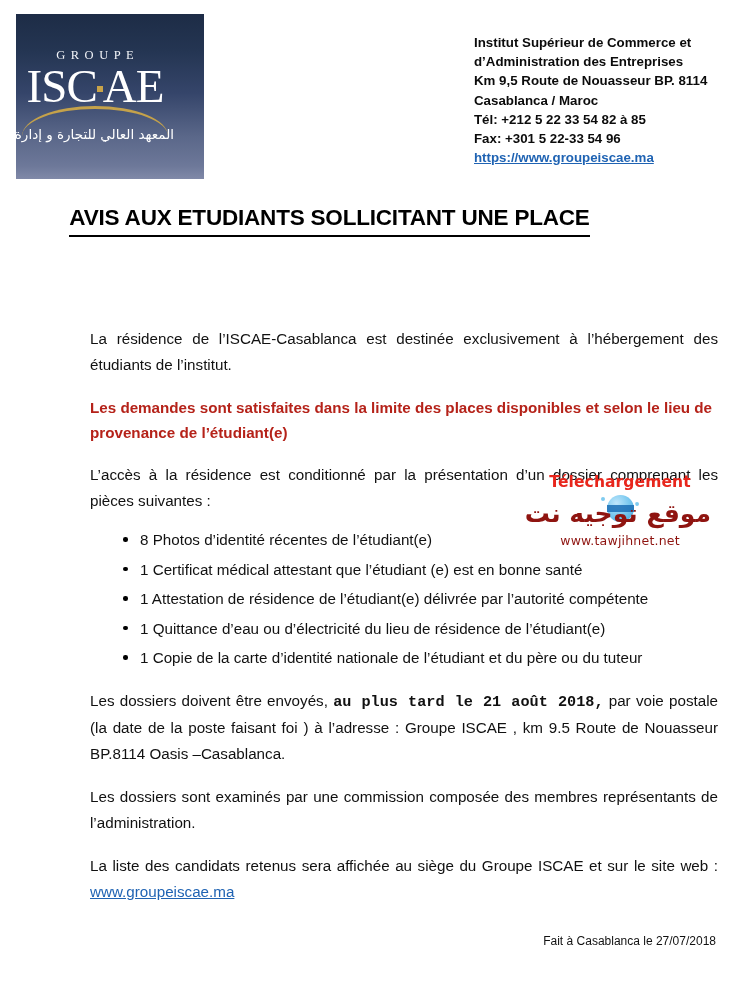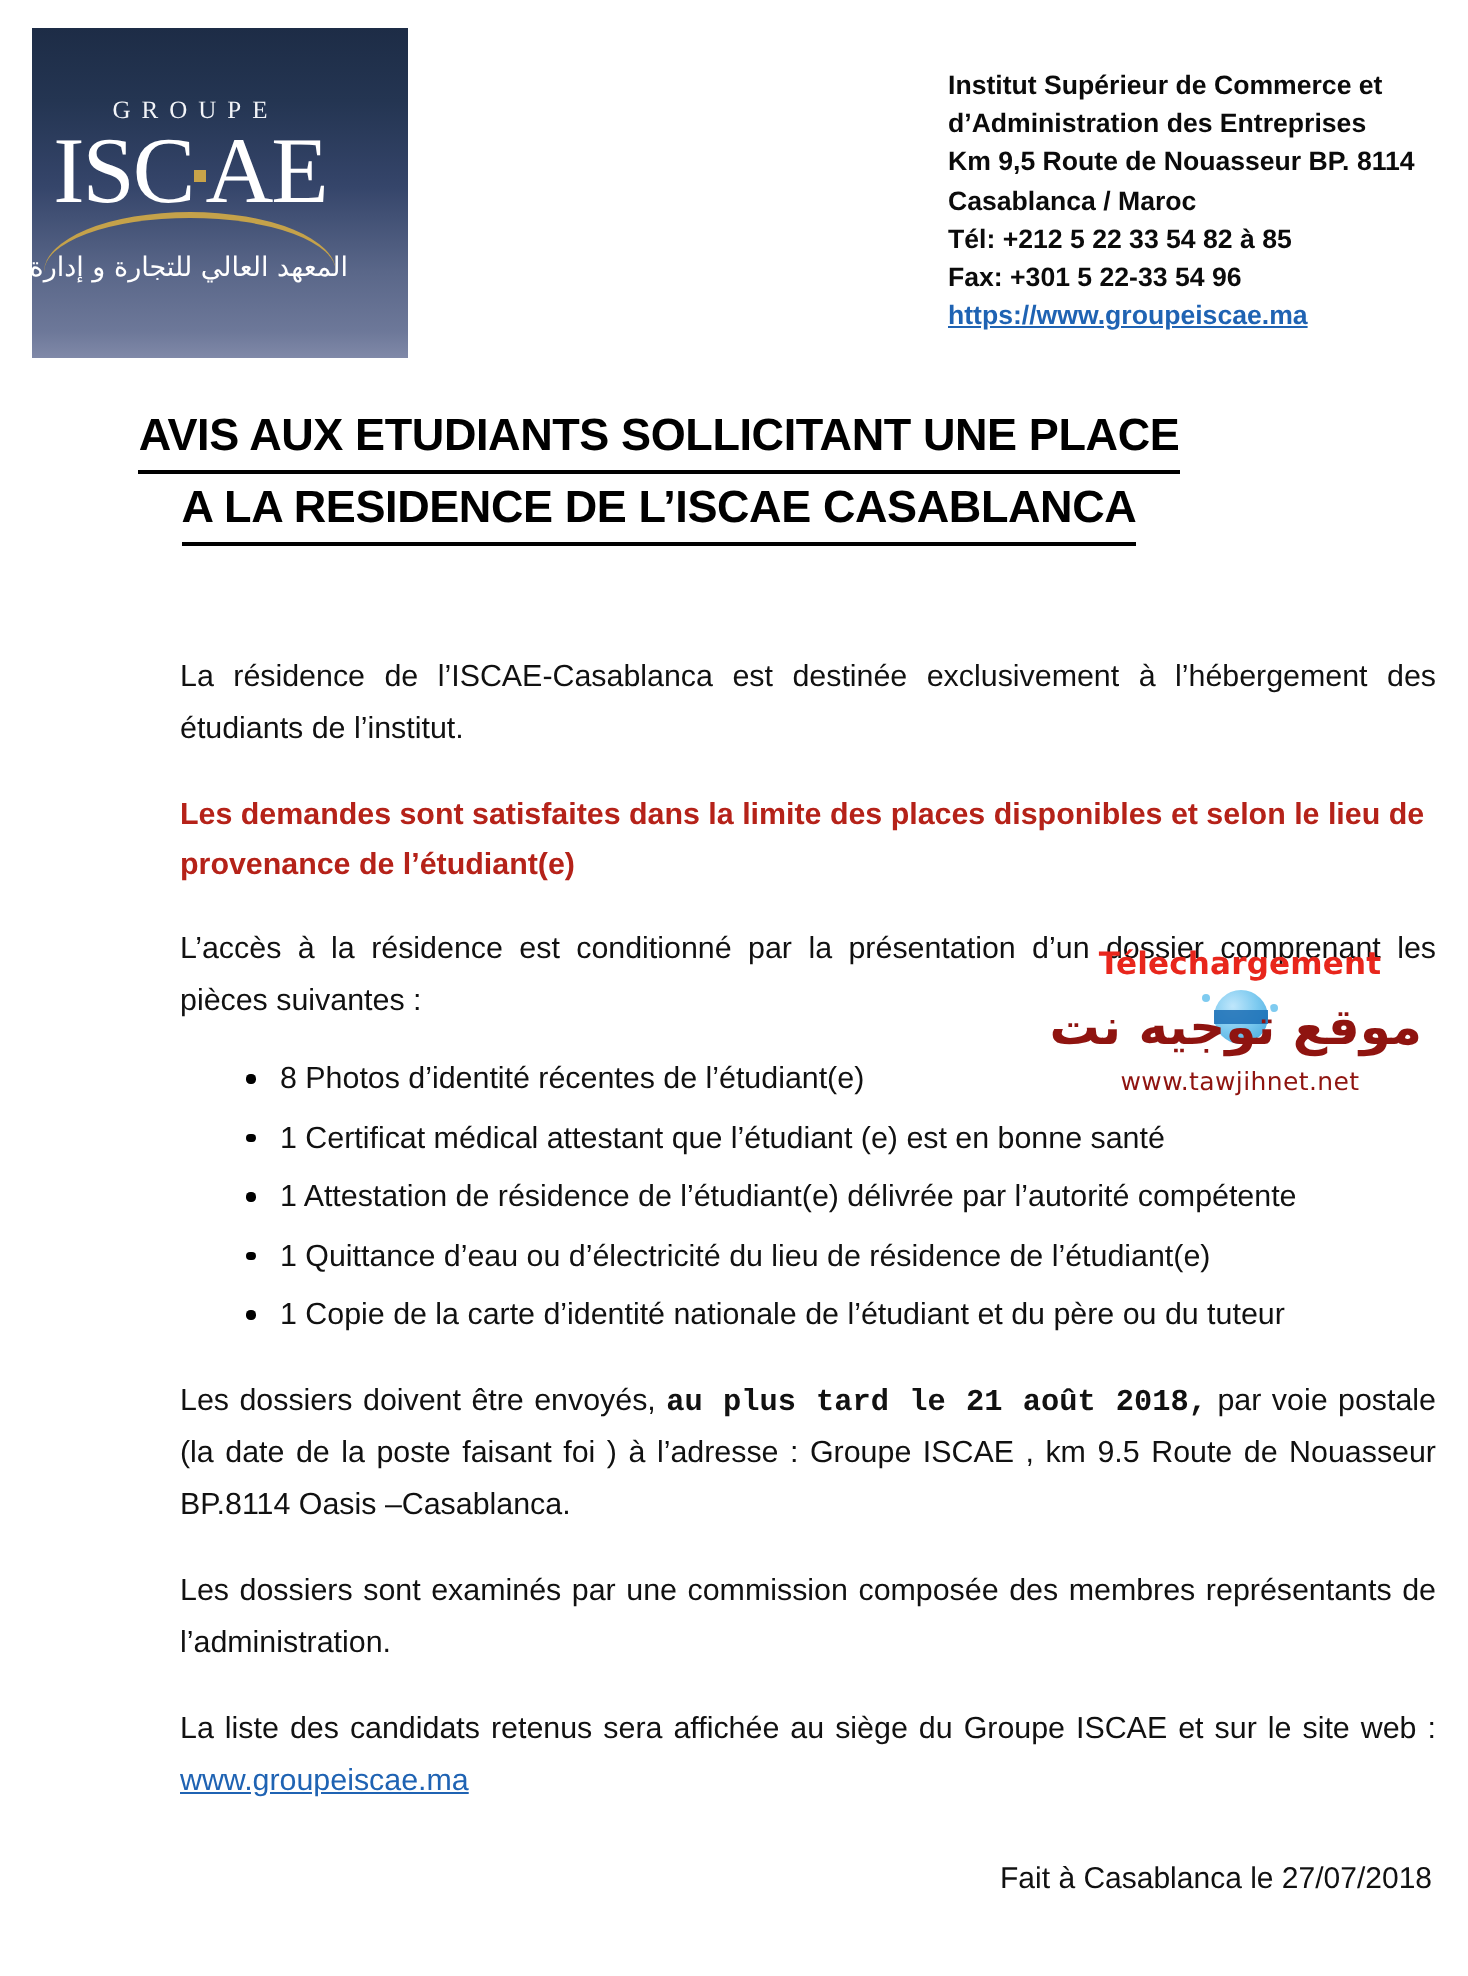--- a/index.html
+++ b/index.html
@@ -200,21 +200,21 @@
     top: 10px;
     width: 4.5px;
     height: 4.5px;
     background: #000;
     border-radius: 50%;
   }
 
   .signature {
     margin-top: 24px;
     text-align: right;
-    font-size: 15px;
+    font-size: 12px;
     line-height: 24px;
     padding-right: 2px;
     color: #111;
   }
 
   
   .watermark {
     position: absolute;
     left: 529px;
     top: 474px;
@@ -307,21 +307,20 @@
       <div class="line">Km 9,5 Route de Nouasseur BP. 8114</div>
       <div class="line">Casablanca / Maroc</div>
       <div class="line">Tél: +212 5 22 33 54 82 à 85</div>
       <div class="line">Fax: +301 5 22-33 54 96</div>
       <div class="line weblink">https://www.groupeiscae.ma</div>
     </div>
   </div>
 
   <div class="title">
     <div><span class="tline">AVIS AUX ETUDIANTS SOLLICITANT UNE PLACE</span></div>
-    <div><span class="tline">A LA RESIDENCE DE L’ISCAE CASABLANCA</span></div>
   </div>
 
   <div class="body">
 
     <p class="para">La résidence de l’ISCAE-Casablanca    est destinée exclusivement à l’hébergement des étudiants de l’institut.</p>
 
     <p class="redpara">Les demandes sont satisfaites dans la limite des places disponibles et selon le lieu de provenance de l’étudiant(e)</p>
 
     <p class="para spaced">L’accès à la résidence est conditionné par   la présentation d’un dossier comprenant les pièces suivantes :</p>
 

